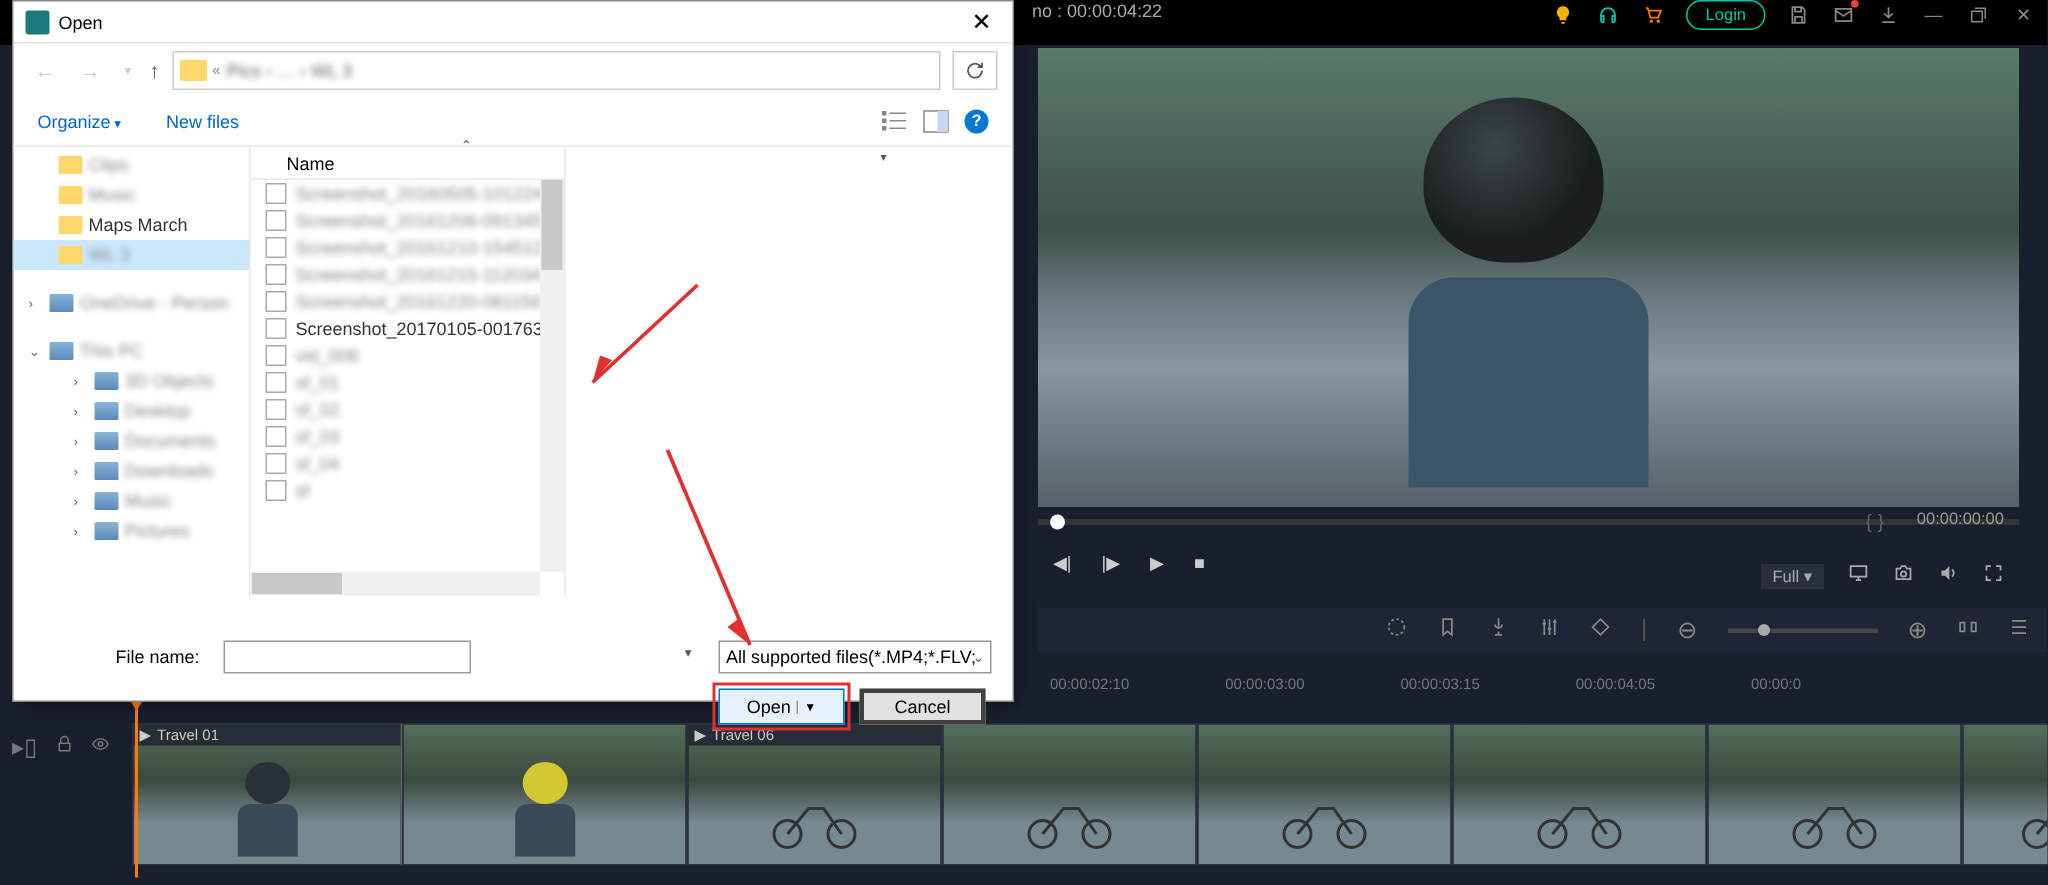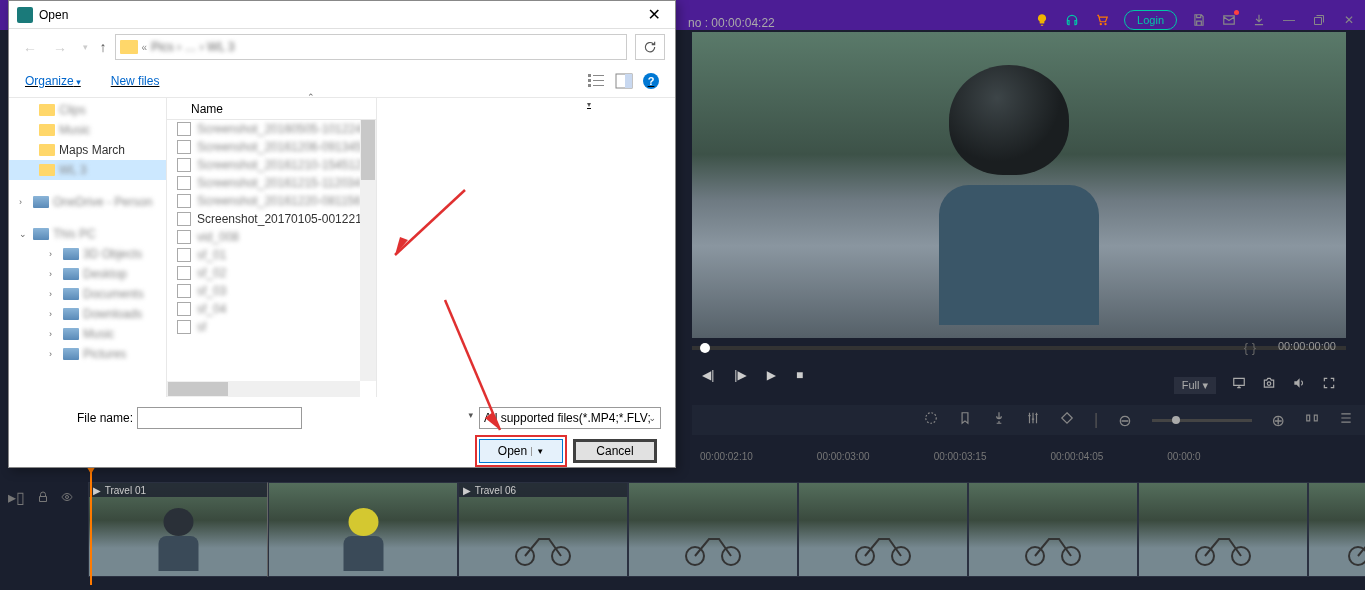--- a/index.html
+++ b/index.html
@@ -1,19 +1,19 @@
 <!DOCTYPE html>
 <html><head>
 <meta charset="utf-8">
 <style>
 * { margin: 0; padding: 0; box-sizing: border-box; font-family: 'Segoe UI', Tahoma, sans-serif; }
 body { background: #1a1f2e; width: 1365px; height: 590px; overflow: hidden; position: relative; }
 
 
-.app-titlebar { position: absolute; top: 0; left: 0; right: 0; height: 30px; background: #4c1d95; display: flex; align-items: flex-end; padding: 0 8px; color: #aaa; font-size: 12px; }
+.app-titlebar { position: absolute; top: 0; left: 0; right: 0; height: 30px; background: #000000; display: flex; align-items: flex-start; padding: 0 8px; color: #aaa; font-size: 12px; }
 .app-titlebar .title-text { margin-left: 680px; }
 .app-titlebar .right-controls { position: absolute; right: 8px; display: flex; gap: 14px; align-items: center; }
 .titlebar-icon { width: 16px; height: 16px; display: flex; align-items: center; justify-content: center; color: #888; cursor: pointer; }
 .titlebar-icon.bulb { color: #f0b400; }
 .titlebar-icon.headphone { color: #00c9a7; }
 .titlebar-icon.cart { color: #ff7a00; }
 .login-btn { border: 1px solid #00c9a7; color: #00c9a7; padding: 3px 12px; border-radius: 12px; font-size: 11px; cursor: pointer; }
 
 
 .preview-panel { position: absolute; top: 32px; left: 692px; width: 654px; height: 306px; background: #000; }
@@ -72,21 +72,21 @@
 .nav-arrow { color: #999; font-size: 14px; padding: 0 4px; cursor: pointer; }
 .nav-arrow.disabled { color: #ccc; }
 .nav-up { color: #555; font-size: 14px; cursor: pointer; }
 .breadcrumb-box { flex: 1; height: 26px; border: 1px solid #ccc; display: flex; align-items: center; padding: 0 4px; gap: 4px; background: #fff; }
 .folder-icon-bc { width: 18px; height: 14px; background: #ffd76a; border-radius: 1px; }
 .bc-text { font-size: 12px; color: #666; filter: blur(2px); }
 .refresh-btn { width: 30px; height: 26px; border: 1px solid #ccc; display: flex; align-items: center; justify-content: center; cursor: pointer; }
 .search-box { width: 200px; height: 26px; border: 1px solid #ccc; display: flex; align-items: center; padding: 0 6px; gap: 6px; }
 .search-box input { border: none; flex: 1; font-size: 12px; outline: none; }
 
-.toolbar-row { height: 32px; display: flex; align-items: center; padding: 0 16px; gap: 30px; text-decoration: underline; }
+.toolbar-row { height: 32px; display: flex; align-items: center; padding: 0 16px; gap: 30px; }
 .toolbar-row .link { color: #0066cc; font-size: 12px; cursor: pointer; }
 .toolbar-row .link.organize::after { content: ' ▾'; font-size: 9px; }
 .toolbar-row .spacer { flex: 1; }
 .view-icons { display: flex; gap: 10px; align-items: center; }
 .view-icon { width: 18px; height: 16px; cursor: pointer; }
 .help-icon { width: 16px; height: 16px; background: #0078d4; color: #fff; border-radius: 50%; font-size: 11px; display: flex; align-items: center; justify-content: center; font-weight: bold; }
 
 .dialog-body { display: flex; height: 300px; border-top: 1px solid #e8e8e8; }
 .tree-panel { width: 158px; border-right: 1px solid #e8e8e8; overflow-y: auto; font-size: 12px; padding-top: 2px; }
 .tree-item { height: 20px; display: flex; align-items: center; padding-left: 30px; gap: 4px; cursor: pointer; }
@@ -109,21 +109,21 @@
 .file-name { color: #333; white-space: nowrap; overflow: hidden; }
 .file-name.blurred { filter: blur(2px); color: #888; }
 .file-scrollbar-v { position: absolute; right: 0; top: 22px; bottom: 16px; width: 16px; background: #f0f0f0; }
 .file-scrollbar-v .thumb { position: absolute; top: 0; left: 1px; right: 1px; height: 60px; background: #c8c8c8; }
 .file-scrollbar-h { position: absolute; left: 0; right: 16px; bottom: 0; height: 16px; background: #f0f0f0; }
 .file-scrollbar-h .thumb { position: absolute; left: 1px; top: 1px; bottom: 1px; width: 60px; background: #c8c8c8; }
 
 .preview-pane { flex: 1; display: flex; align-items: center; justify-content: center; font-size: 12px; color: #666; position: relative; }
 
 .dialog-footer { padding: 10px 14px; display: flex; flex-direction: column; gap: 10px; }
-.filename-row { display: flex; align-items: center; gap: 4px; }
+.filename-row { display: flex; align-items: center; gap: 16px; margin-top: 20px; }
 .filename-label { font-size: 12px; width: 110px; text-align: right; }
 .filename-input { flex: 1; height: 22px; border: 1px solid #999; padding: 0 4px; font-size: 12px; }
 .filename-input-wrap { flex: 1; position: relative; }
 .filename-dd { position: absolute; right: 2px; top: 3px; font-size: 9px; color: #555; }
 .filetype-select { width: 182px; height: 22px; border: 1px solid #999; font-size: 12px; padding: 0 4px; display: flex; align-items: center; position: relative; }
 .filetype-dd { position: absolute; right: 4px; font-size: 9px; color: #555; }
 .button-row { display: flex; justify-content: flex-end; gap: 10px; padding-right: 4px; }
 .dlg-button { width: 84px; height: 24px; border: 3px solid #404040; background: #e1e1e1; font-size: 12px; cursor: pointer; display: flex; align-items: center; justify-content: center; }
 .dlg-button.open { background: #e5f1fb; border: 1px solid #0078d4; outline: 2px solid #e03030; outline-offset: 2px; }
 
@@ -463,21 +463,21 @@
           <div class="file-row">
             <span class="file-type-icon"></span>
             <span class="file-name blurred">Screenshot_20161215-112034</span>
           </div>
           <div class="file-row">
             <span class="file-type-icon"></span>
             <span class="file-name blurred">Screenshot_20161220-081156</span>
           </div>
           <div class="file-row">
             <span class="file-type-icon"></span>
-            <span class="file-name">Screenshot_20170105-001221</span>
+            <span class="file-name">Screenshot_20170105-001763</span>
           </div>
           <div class="file-row">
             <span class="file-type-icon"></span>
             <span class="file-name blurred">vid_008</span>
           </div>
           <div class="file-row">
             <span class="file-type-icon"></span>
             <span class="file-name blurred">sf_01</span>
           </div>
           <div class="file-row">

